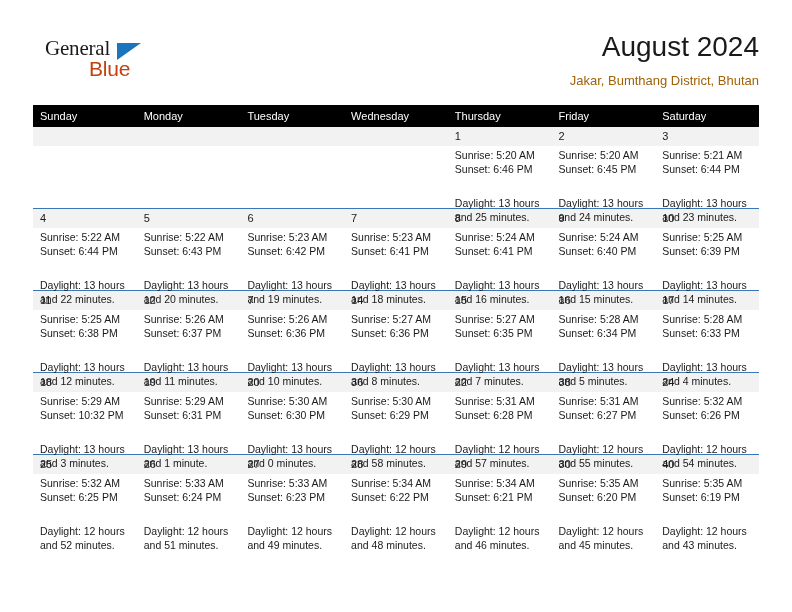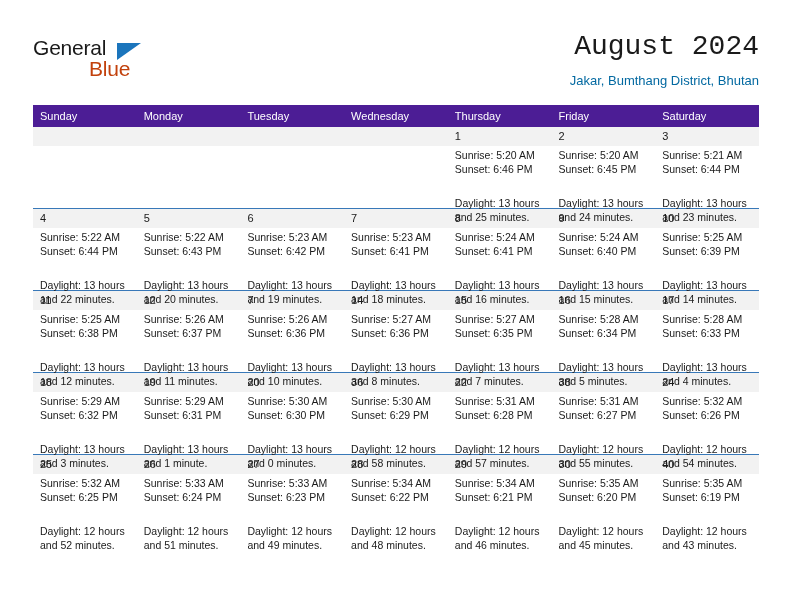--- a/index.html
+++ b/index.html
@@ -31,26 +31,26 @@
   }
   .logo {
     position: absolute;
     left: 33px;
     top: 36px;
     width: 200px;
     height: 50px;
   }
   .logo-general {
     position: absolute;
-    left: 0;
+    left: 12px;
     top: 0;
     font-size: 21px;
     letter-spacing: -0.2px;
     color: #1a1a1a;
-    font-family: Liberation Sans, sans-serif;
+    font-family: Liberation Serif, serif;
   }
   .logo-blue {
     position: absolute;
     left: 56px;
     top: 21px;
     font-size: 21px;
     letter-spacing: -0.2px;
     color: #c2410c;
     font-family: "Liberation Sans", sans-serif;
   }
@@ -68,41 +68,40 @@
     position: absolute;
     right: 33px;
     top: 30px;
     text-align: right;
   }
   .cal-title {
     font-size: 28px;
     color: #1a1a1a;
     line-height: 34px;
     white-space: nowrap;
-    font-family: Liberation Mono, monospace;
   }
   .cal-subtitle {
     font-size: 13px;
-    color: #0369a1;
+    color: #a16207;
     line-height: 18px;
     margin-top: 8px;
     white-space: nowrap;
   }
 
   
   .calendar {
     position: absolute;
     left: 33px;
     top: 105px;
     width: 726px;
     border-collapse: collapse;
     table-layout: fixed;
   }
   .calendar th {
-    background: #4c1d95;
+    background: #000000;
     color: #ffffff;
     font-size: 11px;
     font-weight: normal;
     text-align: left;
     padding: 5px 0 5px 7px;
     height: 11px;
     border: none;
   }
   .calendar td {
     width: 103.7px;
@@ -333,21 +332,21 @@
               <div>Sunset: 6:33 PM</div>
               <div class="daylight">Daylight: 13 hours and 4 minutes.</div>
             </div>
           </td>
         </tr>
         <tr class="week">
           <td>
             <div class="daynum">18</div>
             <div class="cellbody">
               <div>Sunrise: 5:29 AM</div>
-              <div>Sunset: 6:32 PM</div>
+              <div>Sunset: 10:32 PM</div>
               <div class="daylight">Daylight: 13 hours and 3 minutes.</div>
             </div>
           </td>
           <td>
             <div class="daynum">19</div>
             <div class="cellbody">
               <div>Sunrise: 5:29 AM</div>
               <div>Sunset: 6:31 PM</div>
               <div class="daylight">Daylight: 13 hours and 1 minute.</div>
             </div>

